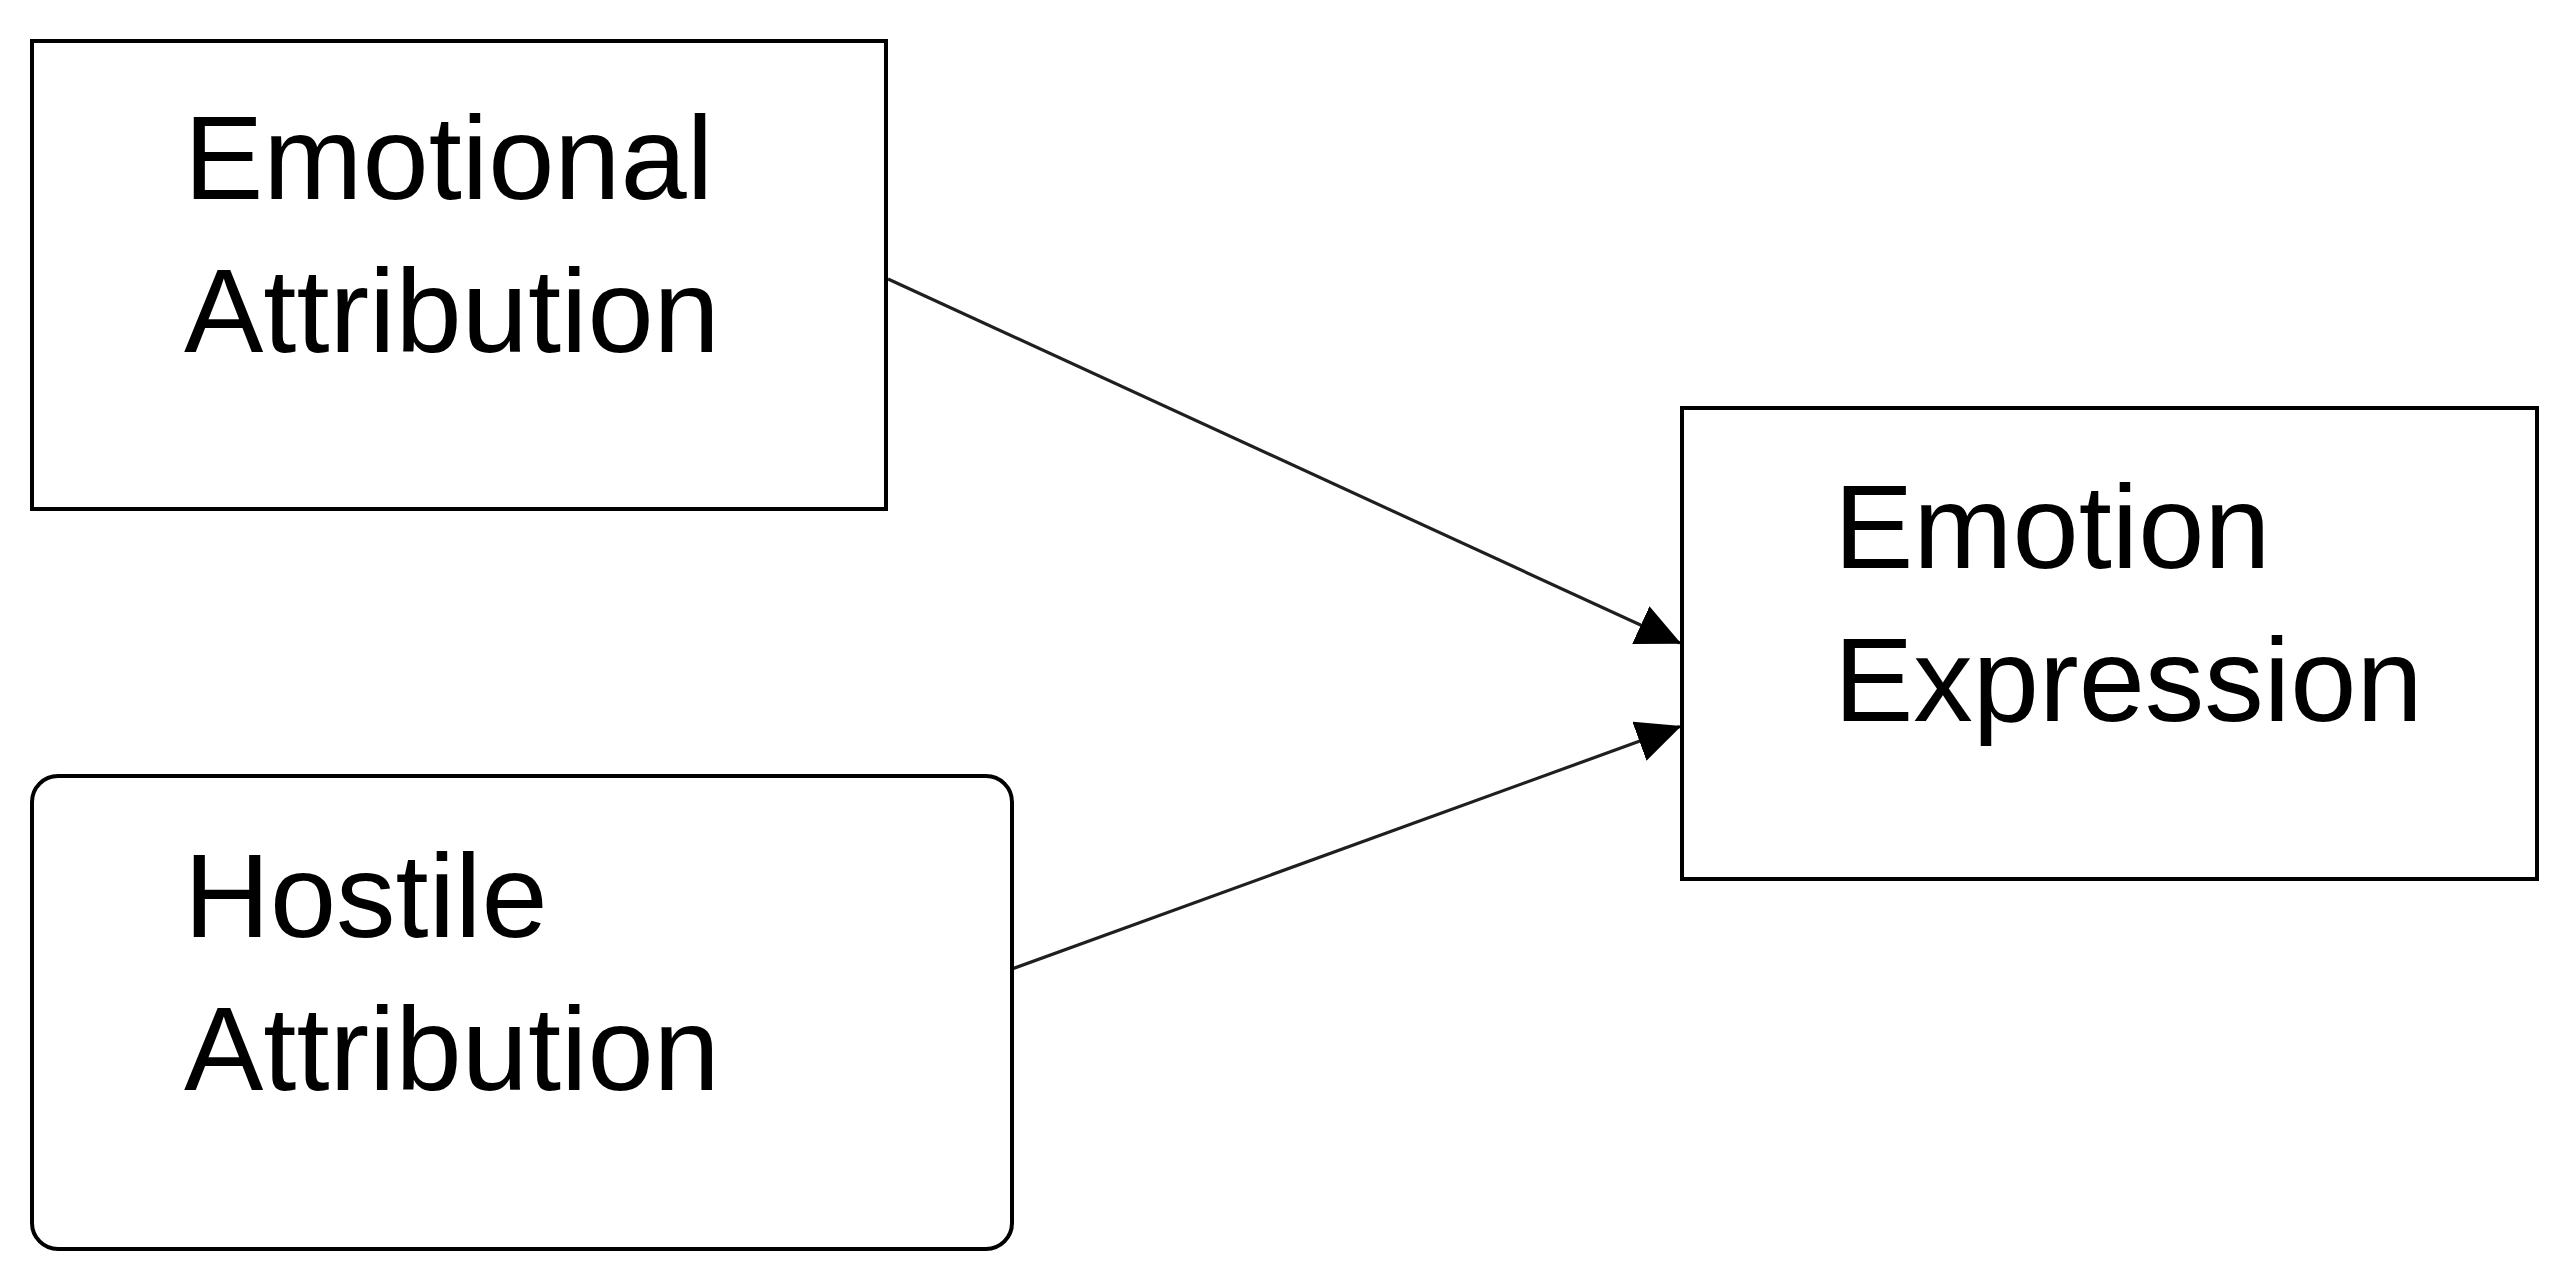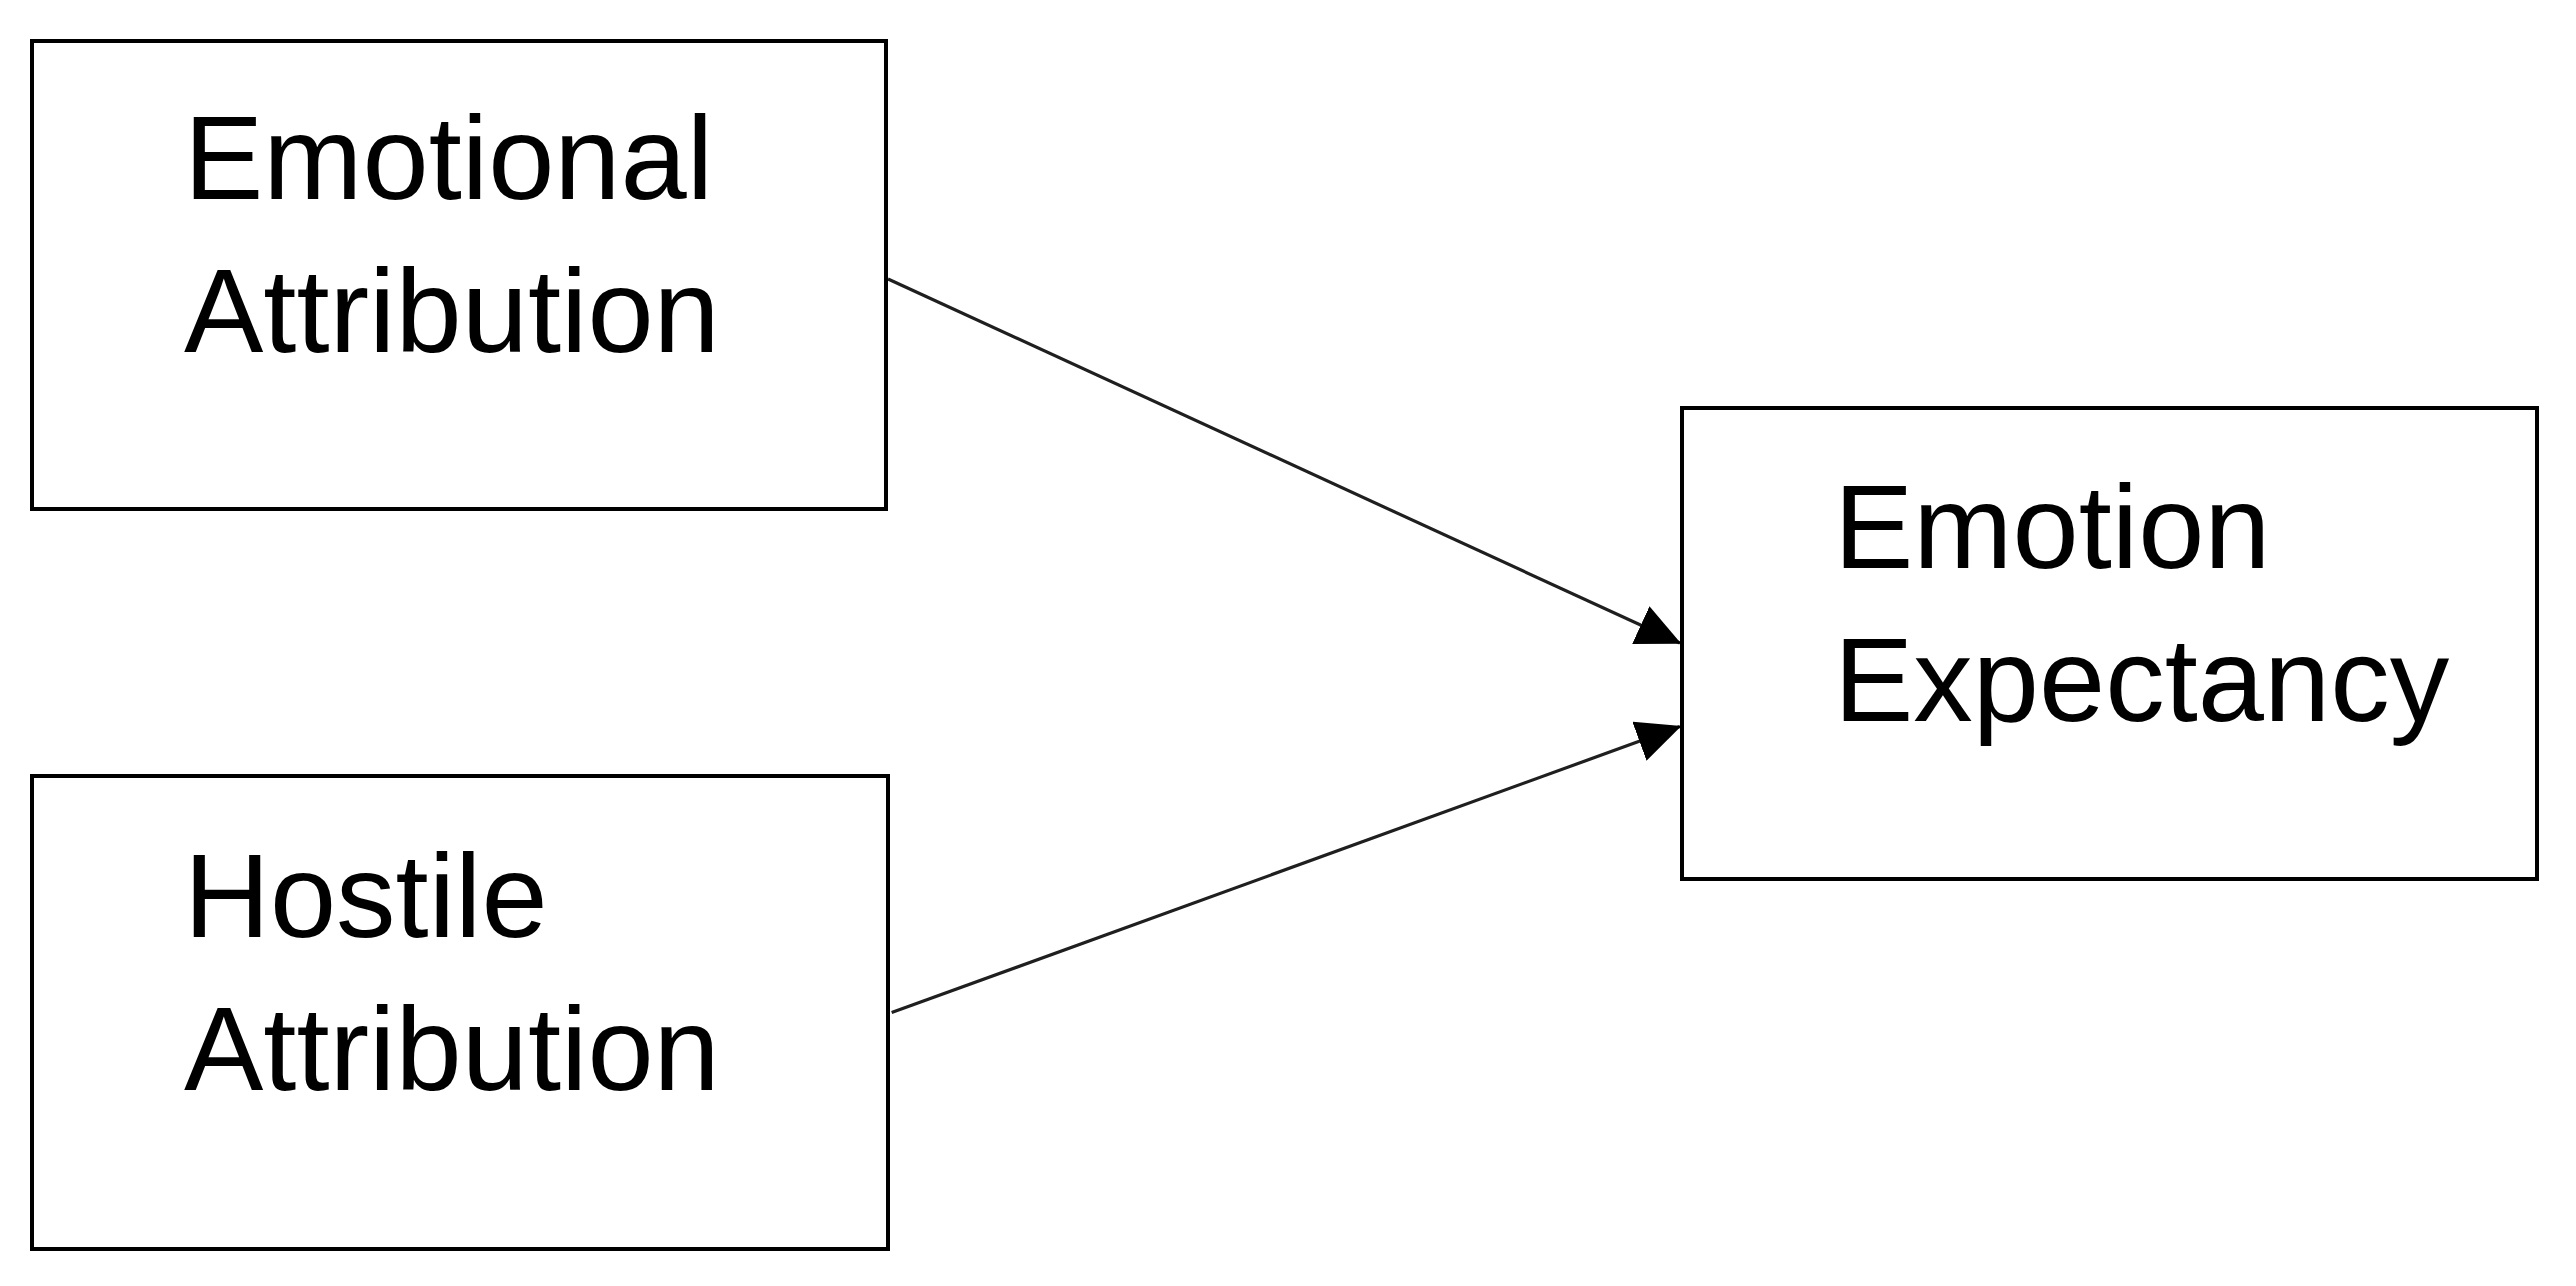--- a/index.html
+++ b/index.html
@@ -66,28 +66,28 @@
       <line x1="982" y1="1115" x2="1850" y2="800" class="edge" marker-end="url(#arrowhead)"></line>
     </svg>
 
   <div class="node pad-lg" style="left: 30px; top: 39px; width: 858px; height: 472px;">
     <div class="node-label">
       <span class="line">Emotional</span>
       <span class="line">Attribution</span>
     </div>
   </div>
 
-  <div class="node pad-lg" style="left: 30px; top: 774px; width: 860px; height: 477px;">
+  <div class="node pad-lg" style="left: 30px; top: 774px; width: 984px; height: 477px; border-radius: 28px;">
     <div class="node-label">
       <span class="line">Hostile</span>
       <span class="line">Attribution</span>
     </div>
   </div>
 
   <div class="node pad-md" style="left: 1680px; top: 406px; width: 859px; height: 475px; padding-left: 46px;">
     <div class="node-label">
       <span class="line">Emotion</span>
-      <span class="line">Expectancy</span>
+      <span class="line">Expression</span>
     </div>
   </div>
 
 </div>
 
 
 </body></html>

